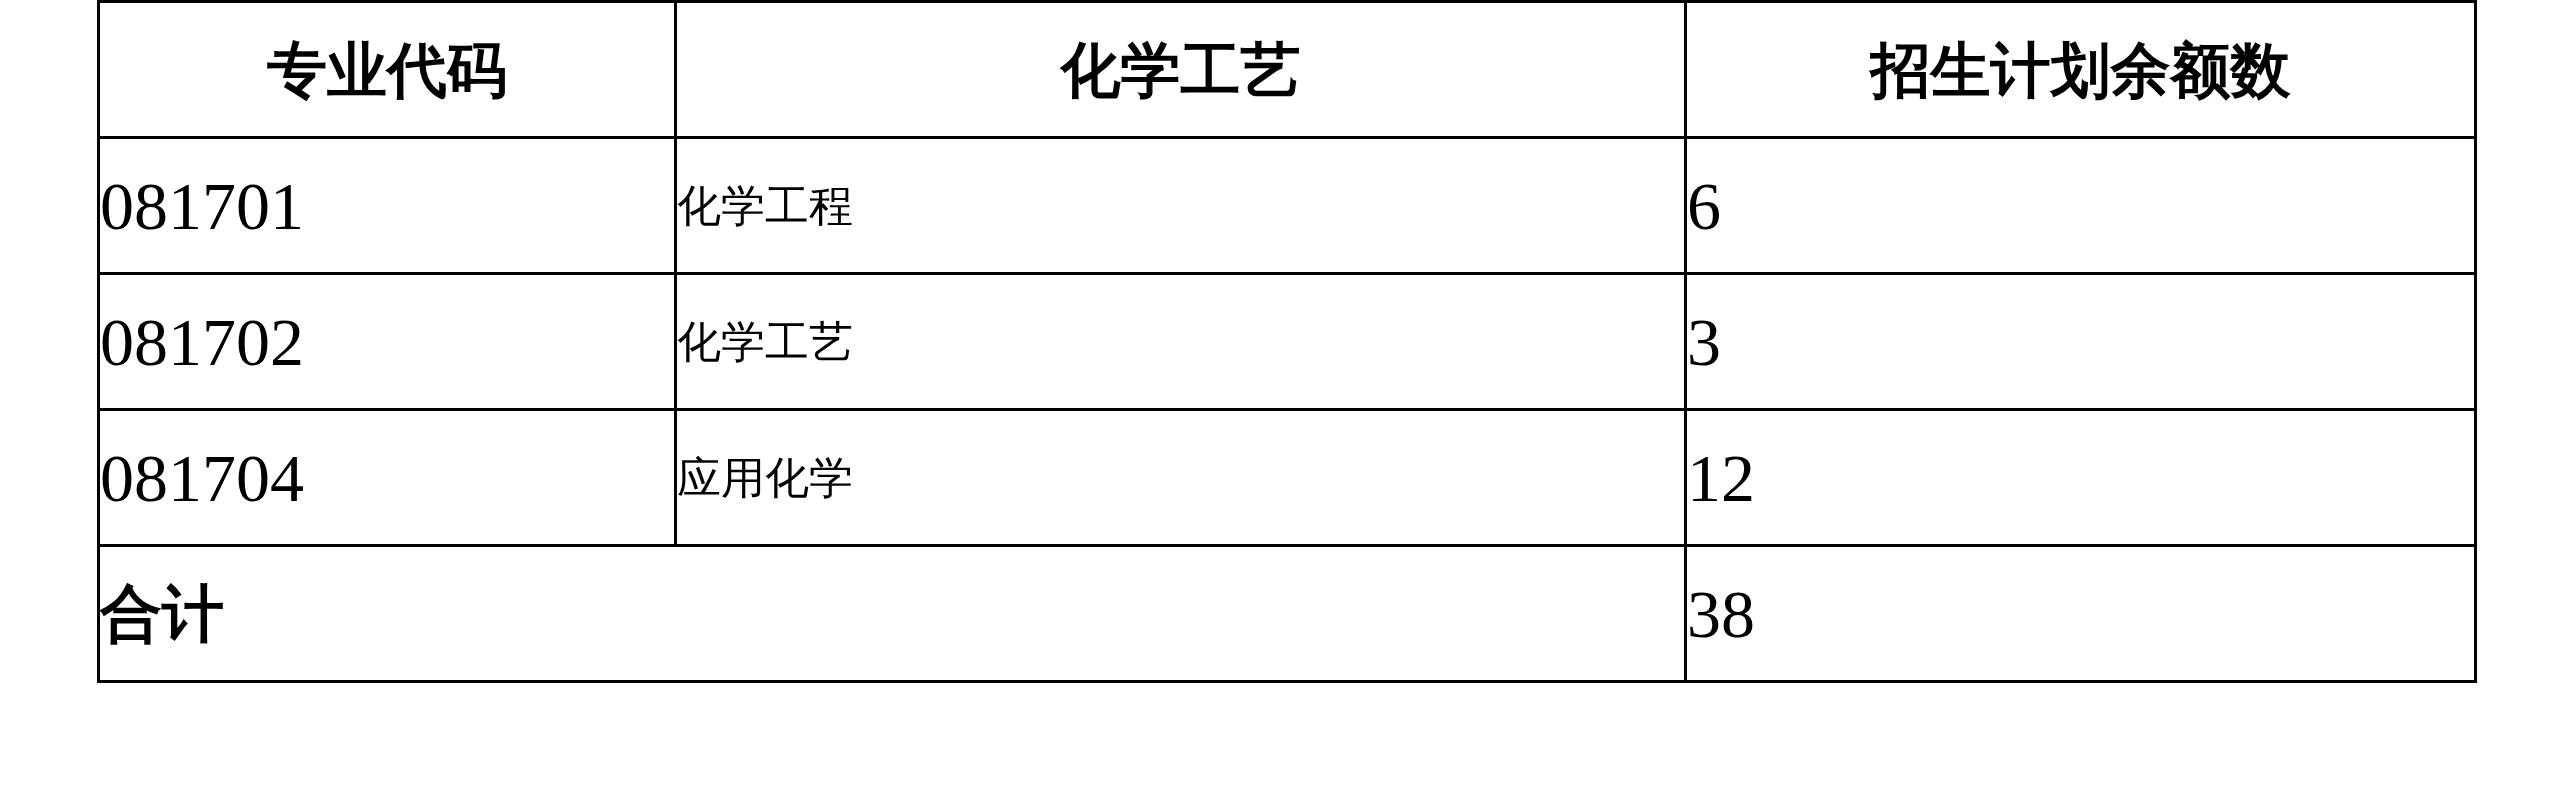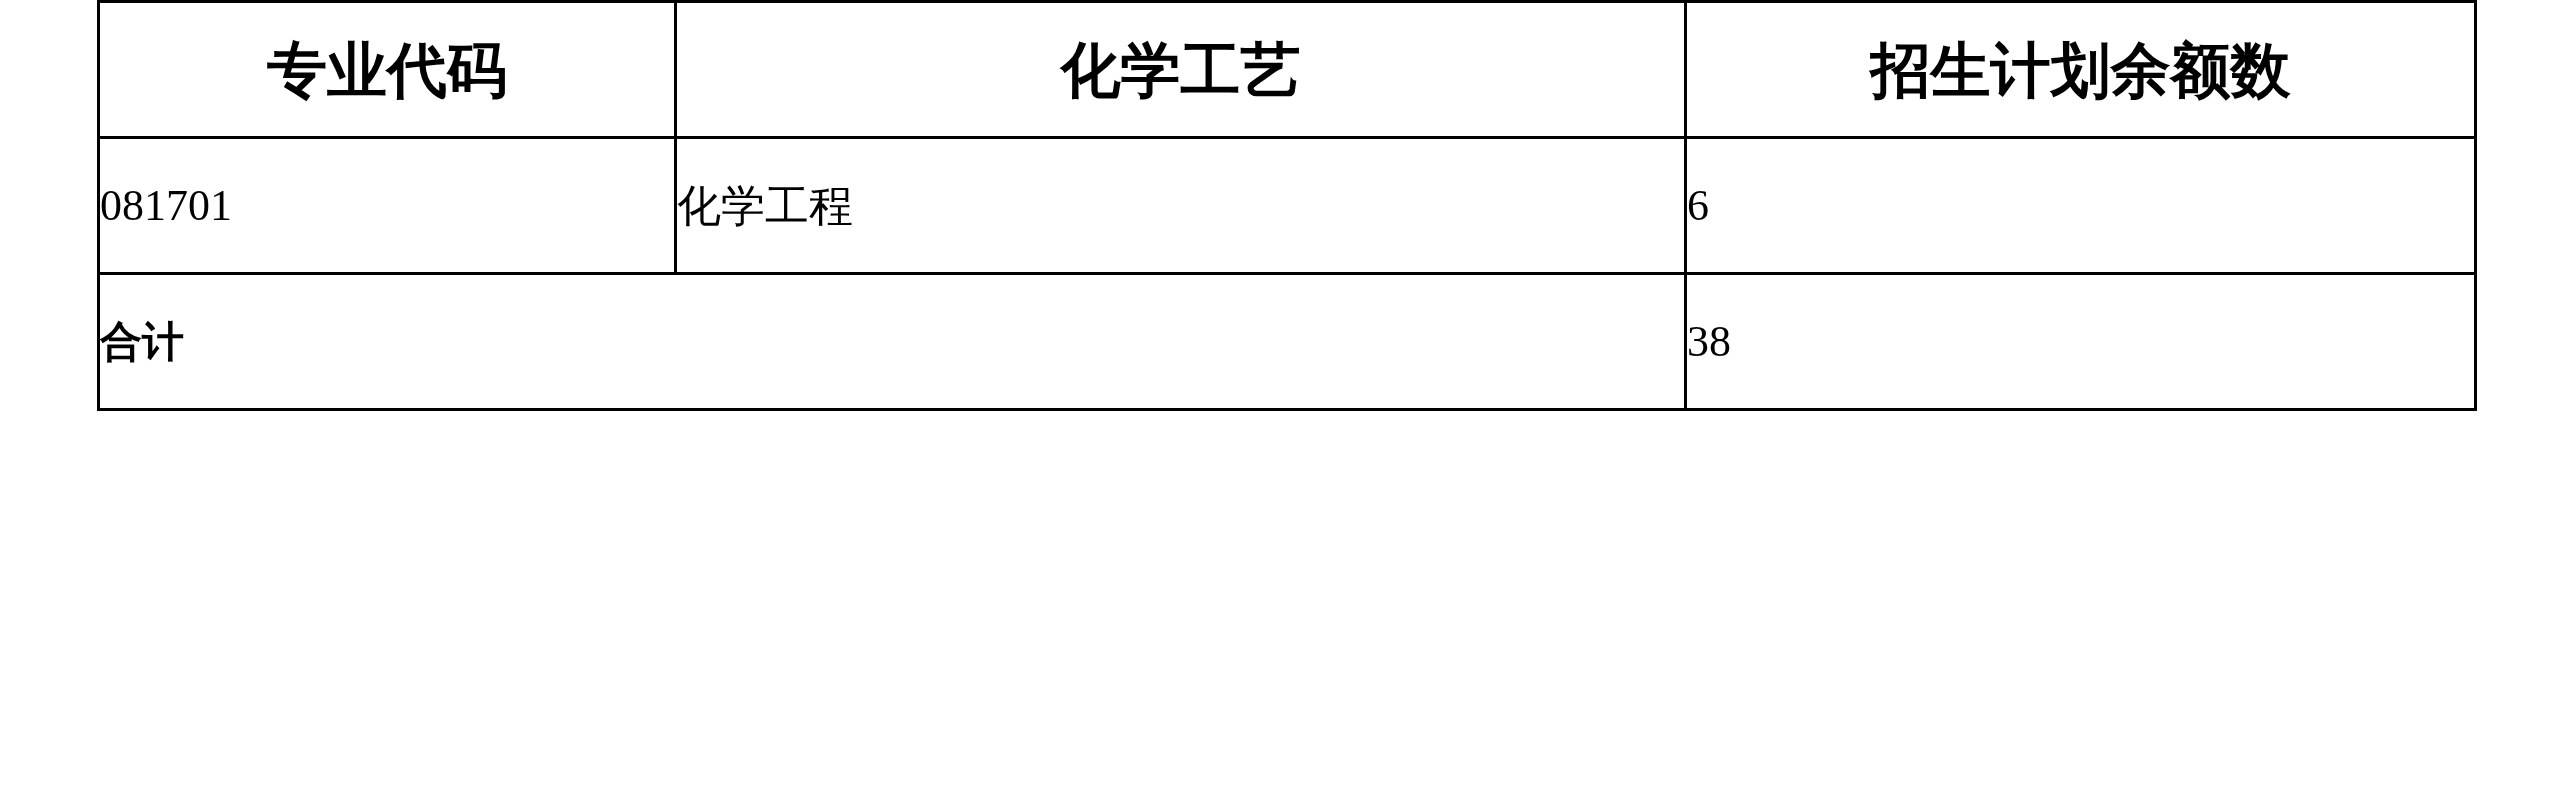--- a/index.html
+++ b/index.html
@@ -33,30 +33,30 @@
       line-height: 1;
       margin-left: 37px;
     }
     th {
       font-weight: bold;
       font-family: "DejaVu Sans", "Liberation Sans", sans-serif;
       font-size: 60px;
     }
     td.num {
       font-family: "Liberation Serif", serif;
-      font-size: 44px;
+      font-size: 68px;
     }
     td.cn {
       font-family: "DejaVu Serif", "Liberation Serif", serif;
       font-size: 44px;
     }
     td.total-label {
       font-weight: bold;
       font-family: "DejaVu Serif", serif;
-      font-size: 42px;
+      font-size: 62px;
     }
     col.c1 { width: 577px; }
     col.c2 { width: 1010px; }
     col.c3 { width: 790px; }
   </style>
 </head>
 <body>
 
 <div class="table-wrap">
   <table>
@@ -72,19 +72,29 @@
         <th>招生计划余额数</th>
       </tr>
     </thead>
     <tbody>
       <tr>
         <td class="num">081701</td>
         <td class="cn">化学工程</td>
         <td class="num">6</td>
       </tr>
       <tr>
+        <td class="num">081702</td>
+        <td class="cn">化学工艺</td>
+        <td class="num">3</td>
+      </tr>
+      <tr>
+        <td class="num">081704</td>
+        <td class="cn">应用化学</td>
+        <td class="num">12</td>
+      </tr>
+      <tr>
         <td colspan="2" class="total-label">合计</td>
         <td class="num">38</td>
       </tr>
     </tbody>
   </table>
 </div>
 
 
 </body></html>

